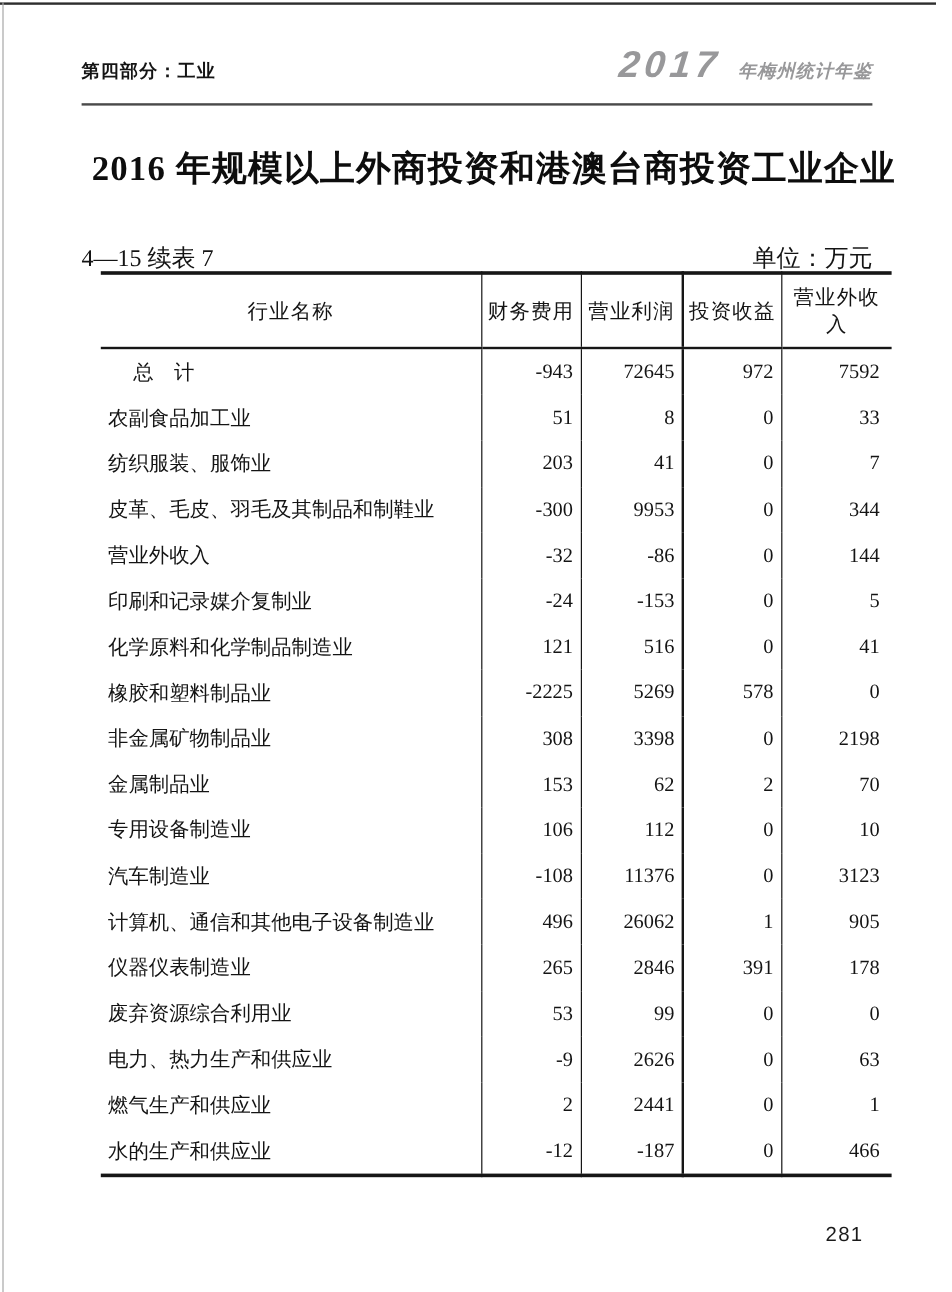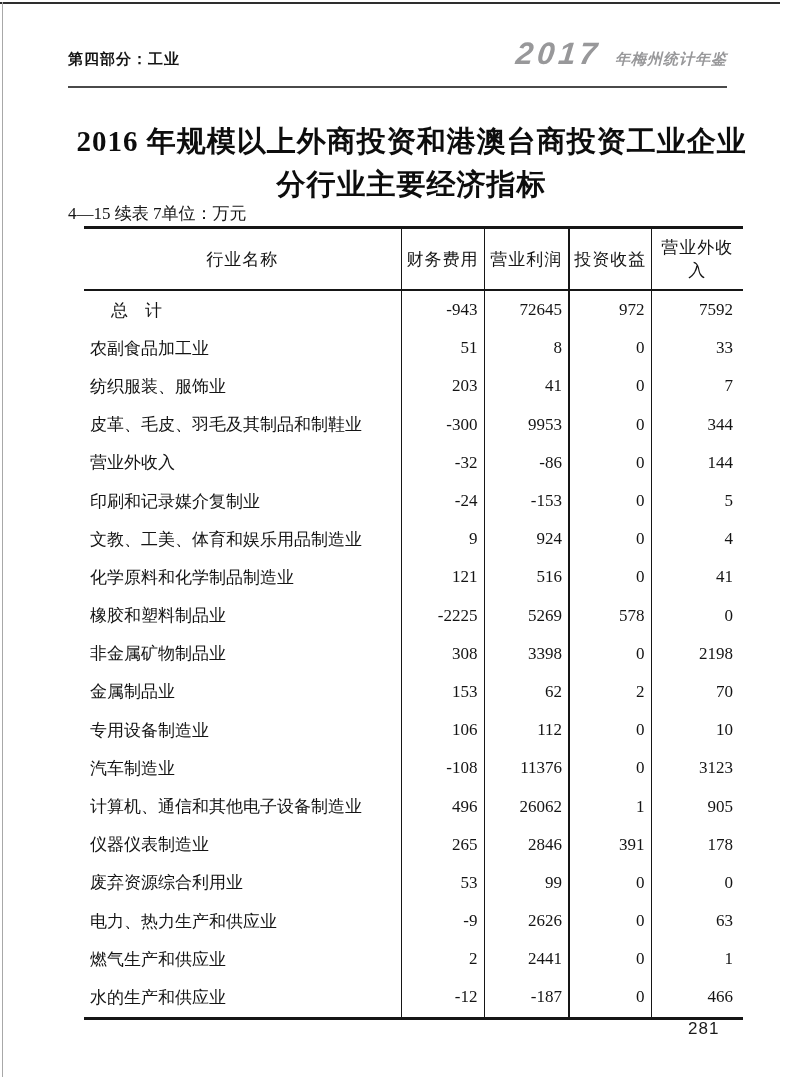--- a/index.html
+++ b/index.html
@@ -81,22 +81,22 @@
     color: #0d0d0d;
     letter-spacing: 1px;
   }
 
   
   .table-caption {
     position: absolute;
     top: 202px; left: 68px;
     width: 659px;
     display: flex;
-    justify-content: flex-start;
-    font-size: 17px;
+    justify-content: space-between;
+    font-size: 20px;
     color: #141414;
   }
 
   
   table.stat-table {
     position: absolute;
     top: 226px; left: 84px;
     width: 659px;
     border-collapse: collapse;
     table-layout: fixed;
@@ -160,21 +160,20 @@
   <header class="running-head">
     <span class="section-label">第四部分：工业</span>
     <span class="logo">
       <span class="logo-year">2017</span>
       <span class="logo-suffix">年梅州统计年鉴</span>
     </span>
   </header>
 
   <h1 class="page-title">
     <span>2016 年规模以上外商投资和港澳台商投资工业企业</span><br>
-    <span>分行业主要经济指标</span>
   </h1>
 
   <div class="table-caption">
     <span>4—15 续表 7</span>
     <span>单位：万元</span>
   </div>
 
   <table class="stat-table">
     <colgroup>
       <col style="width:317px">
@@ -229,27 +228,20 @@
           <td class="num last v">144</td>
         </tr>
         <tr>
           <td class="name">印刷和记录媒介复制业</td>
           <td class="num v">-24</td>
           <td class="num v">-153</td>
           <td class="num v-thick">0</td>
           <td class="num last v">5</td>
         </tr>
         <tr>
-          <td class="name">文教、工美、体育和娱乐用品制造业</td>
-          <td class="num v">9</td>
-          <td class="num v">924</td>
-          <td class="num v-thick">0</td>
-          <td class="num last v">4</td>
-        </tr>
-        <tr>
           <td class="name">化学原料和化学制品制造业</td>
           <td class="num v">121</td>
           <td class="num v">516</td>
           <td class="num v-thick">0</td>
           <td class="num last v">41</td>
         </tr>
         <tr>
           <td class="name">橡胶和塑料制品业</td>
           <td class="num v">-2225</td>
           <td class="num v">5269</td>

